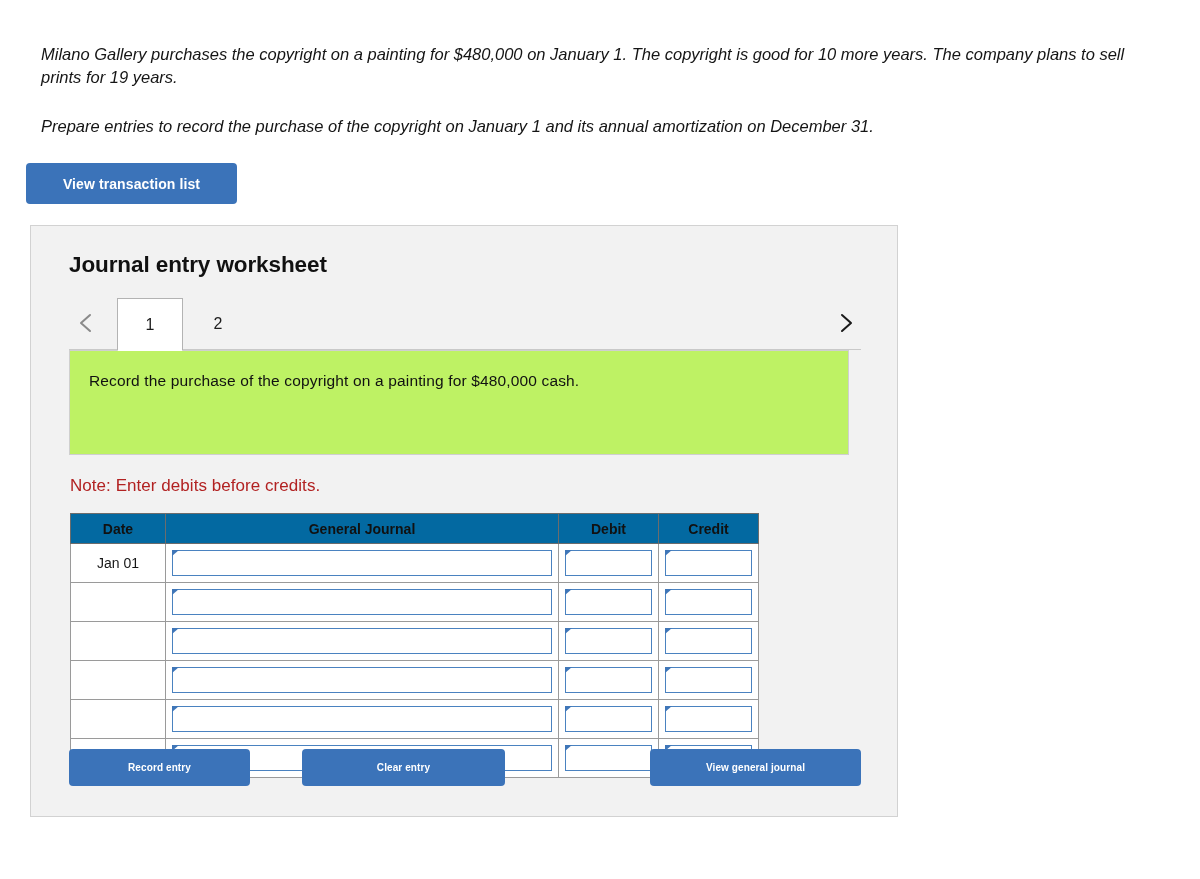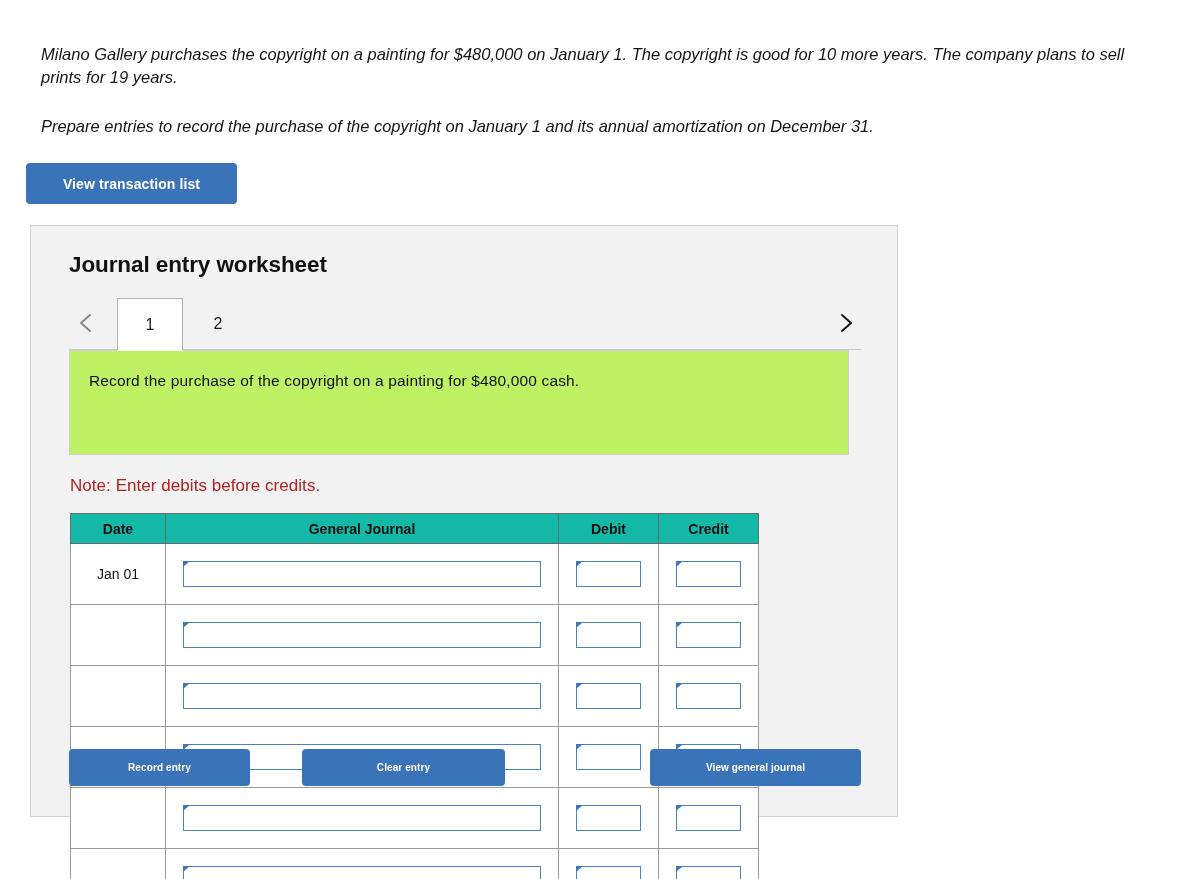--- a/index.html
+++ b/index.html
@@ -174,38 +174,38 @@
     top: 287px;
     width: 688px;
   }
   table.jtable {
     border-collapse: collapse;
     width: 688px;
     table-layout: fixed;
     background: #ffffff;
   }
   table.jtable th {
-    background: #14b8a6;
+    background: #0369a1;
     border: 1px solid #6c6c6c;
     color: #111111;
     font-size: 14px;
     font-weight: bold;
     height: 30px;
     padding: 0;
     text-align: center;
   }
   .col-date   { width: 95px; }
   .col-gj     { width: 393px; }
   .col-debit  { width: 100px; }
   .col-credit { width: 100px; }
 
   table.jtable td {
     border: 1px solid #9a9a9a;
     height: 22px;
-    padding: 17px;
+    padding: 6px;
     vertical-align: middle;
     background: #ffffff;
   }
   td.date-cell {
     text-align: center;
     font-size: 14px;
     color: #161616;
   }
   td.input-cell {
     position: relative;

